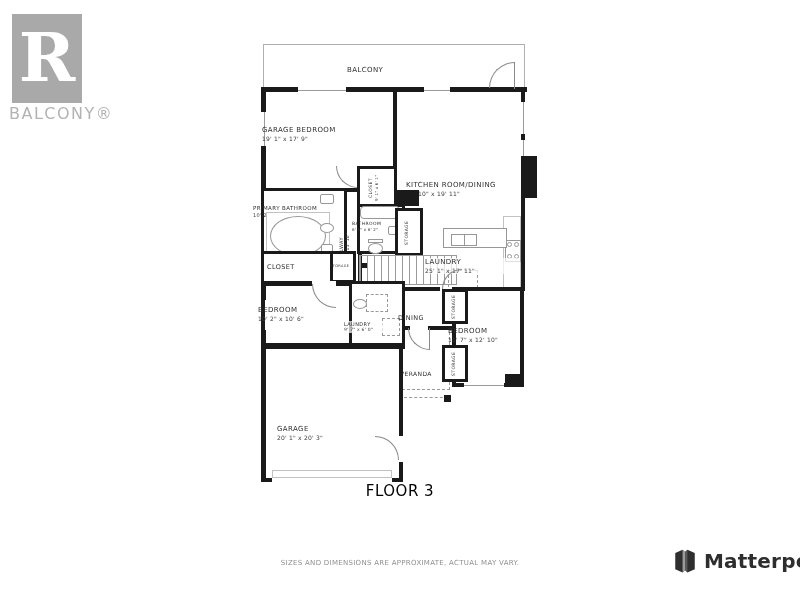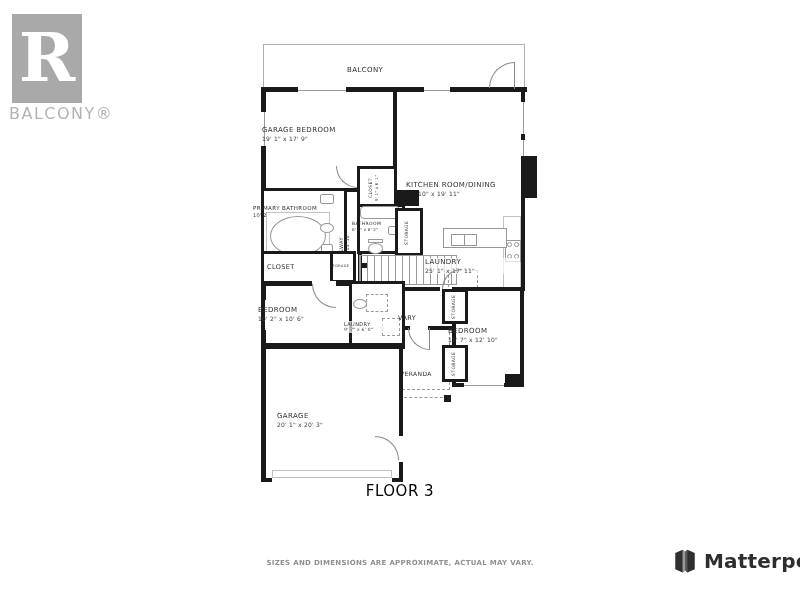--- a/index.html
+++ b/index.html
@@ -145,21 +145,21 @@
 </div>
 <div class="room3" style="left:349px;top:281px;width:56px;height:68px;"></div>
 <div class="fix ellipse" style="left:353px;top:299px;width:14px;height:10px;"></div>
 <div class="dash" style="left:366px;top:294px;width:22px;height:18px;"></div>
 <div class="dash" style="left:382px;top:318px;width:18px;height:18px;"></div>
 <div class="lbl" style="left:344px;top:321px;width:52px;font-size:5px;background:rgba(255,255,255,.7);">
   <div>LAUNDRY</div>
   <div class="dim" style="font-size:4.5px;">9' 7" x 6' 0"</div>
 </div>
 
-<div class="lbl" style="left:398px;top:314px;width:40px;font-size:6.5px;">VARY</div>
+<div class="lbl" style="left:398px;top:314px;width:40px;font-size:6.5px;">DINING</div>
 <div class="wall" style="left:402px;top:326px;width:8px;height:4px;"></div>
 <div class="wall" style="left:428px;top:326px;width:26px;height:4px;"></div>
 <div class="arc" style="left:408px;top:328px;width:22px;height:22px;border-left:1px solid #8a8a8a;border-bottom:1px solid #8a8a8a;border-bottom-left-radius:100%;"></div>
 <div class="abs" style="left:429px;top:328px;width:1px;height:22px;background:#8a8a8a;"></div>
 <div class="dash" style="left:402px;top:332px;width:48px;height:58px;border-top:none;border-left:none;"></div>
 <div class="lbl" style="left:400px;top:370px;width:48px;font-size:6px;">VERANDA</div>
 <div class="dash" style="left:404px;top:397px;width:44px;height:1px;border-right:none;border-left:none;border-bottom:none;"></div>
 <div class="wall" style="left:444px;top:395px;width:7px;height:7px;"></div>
 
 <div class="room" style="left:452px;top:287px;width:72px;height:100px;"></div>
@@ -170,32 +170,32 @@
 <div class="room3" style="left:442px;top:289px;width:26px;height:35px;"></div>
 <div class="vlbl" style="left:451px;top:294px;height:26px;font-size:4.5px;">STORAGE</div>
 <div class="room3" style="left:442px;top:345px;width:26px;height:37px;"></div>
 <div class="vlbl" style="left:451px;top:351px;height:26px;font-size:4.5px;">STORAGE</div>
 <div class="win" style="left:464px;top:383px;width:40px;height:4px;">
     <i></i>
   </div>
 <div class="wall" style="left:505px;top:374px;width:18px;height:10px;"></div>
 
 <div class="room" style="left:261px;top:343px;width:142px;height:139px;"></div>
-<div class="lbl" style="left:277px;top:412px;width:110px;font-size:7px;">
+<div class="lbl" style="left:277px;top:425px;width:110px;font-size:7px;">
   <div>GARAGE</div>
   <div class="dim" style="font-size:6px;">20' 1" x 20' 3"</div>
 </div>
 <div class="win" style="left:272px;top:477px;width:120px;height:5px;"></div>
 <div class="fixl" style="left:272px;top:470px;width:120px;height:8px;"></div>
 <div class="winv" style="left:399px;top:436px;width:4px;height:26px;"></div>
 <div class="arc" style="left:375px;top:436px;width:24px;height:24px;border-right:1px solid #8a8a8a;border-top:1px solid #8a8a8a;border-top-right-radius:100%;"></div>
 
 <div class="abs" style="left:330px;top:482px;width:140px;text-align:center;font-size:15px;color:#000;letter-spacing:.5px;">FLOOR 3</div>
 
-<div class="abs" style="left:200px;top:559px;width:400px;text-align:center;font-size:7px;color:#8f8f8f;letter-spacing:.3px;font-weight:bold;">SIZES AND DIMENSIONS ARE APPROXIMATE, ACTUAL MAY VARY.</div>
+<div class="abs" style="left:200px;top:559px;width:400px;text-align:center;font-size:7px;color:#8f8f8f;letter-spacing:.3px;">SIZES AND DIMENSIONS ARE APPROXIMATE, ACTUAL MAY VARY.</div>
 
 <div class="abs" style="left:672px;top:547px;width:120px;height:28px;">
   <span class="abs" style="left:0;top:1px;width:26px;height:26px;">
     <svg width="26" height="26" viewBox="0 0 32 32" xmlns="http://www.w3.org/2000/svg">
       <path d="M4 6 L13 2 L16 5 L19 2 L28 6 L28 26 L19 30 L16 27 L13 30 L4 26 Z" fill="#2f2f2f"></path>
       <path d="M13 2 L16 5 L16 27 L13 30 Z" fill="#9a9a9a"></path>
       <path d="M19 2 L16 5 L16 27 L19 30 Z" fill="#5a5a5a"></path>
     </svg>
   </span>
   <span class="abs" style="left:32px;top:2px;font-size:20px;font-weight:700;color:#2e2e2e;letter-spacing:.2px;">Matterport</span>

